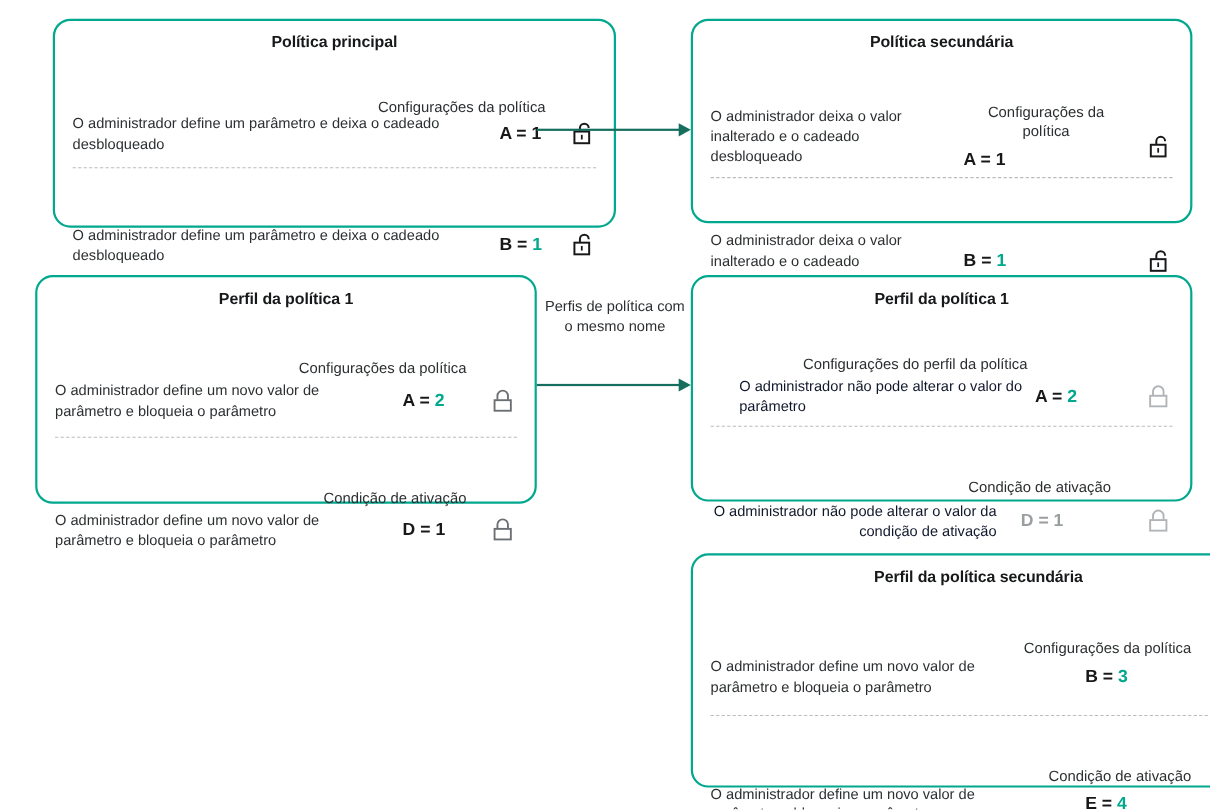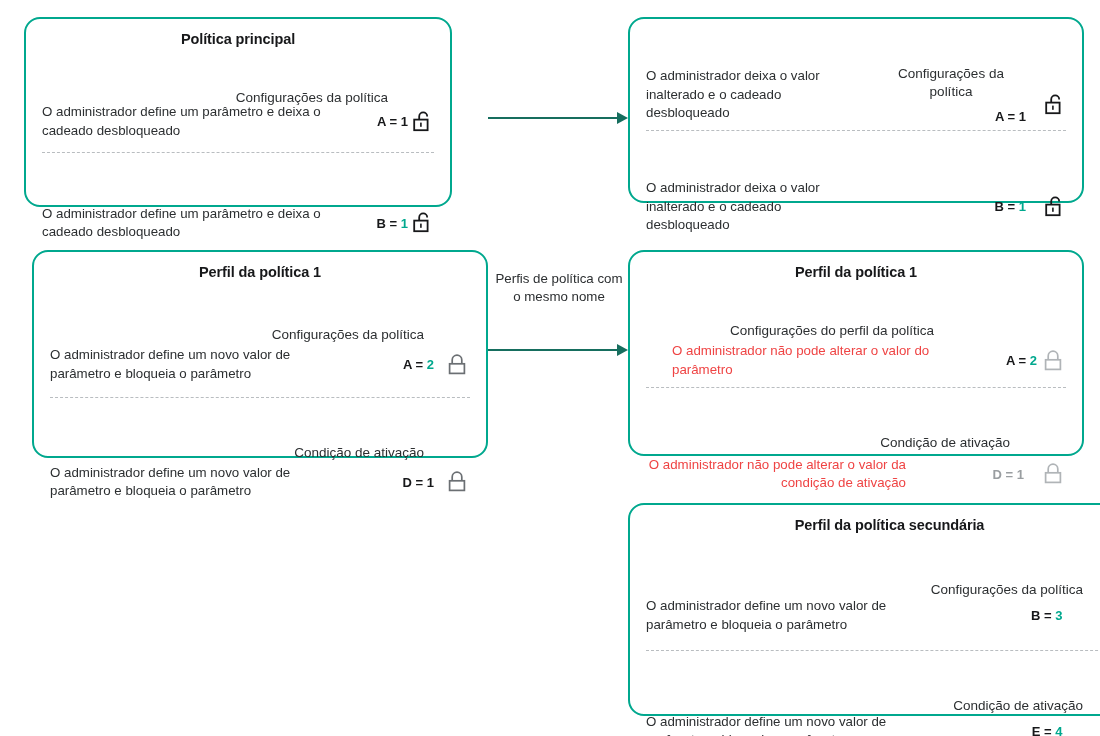--- a/index.html
+++ b/index.html
@@ -64,28 +64,28 @@
     align-items: center;
     justify-content: space-between;
   }
   .desc {
     font-size: 13.3px;
     line-height: 1.38;
     color: #2c2f31;
     flex: 1 1 auto;
     padding-right: 6px;
   }
-  .desc.muted { color: #ef4444; }
+  .desc.muted { color: #0f172a; }
 
   .value {
-    font-size: 13px;
+    font-size: 16px;
     font-weight: bold;
     color: #17181a;
     white-space: nowrap;
-    text-align: right;
+    text-align: left;
     flex: 0 0 auto;
   }
   .value .num { color: #17181a; }
   .value .num.accent { color: #00a88e; }
   .value.muted, .value.muted .num { color: #9a9ea1; }
 
   .lock {
     flex: 0 0 auto;
     width: 26px;
     height: 28px;
@@ -114,21 +114,21 @@
     font-size: 13.3px;
     line-height: 1.35;
     color: #2c2f31;
   }
 </style>
 </head>
 <body>
 
 <div class="canvas">
 
-  <div class="card" style="left:24px; top:17px; width:428px; height:190px;">
+  <div class="card" style="left:48px; top:17px; width:512px; height:190px;">
     <div class="card-title">Política principal</div>
 
     <div class="section" style="padding-top:2px;">
       <div class="sec-head">Configurações da política</div>
       <div class="row" style="margin-top:-4px;">
         <div class="desc">O administrador define um parâmetro e deixa o cadeado desbloqueado</div>
         <div class="value" style="width:62px;">
           <span>A =</span>
           <span class="num">1</span>
         </div>
@@ -156,20 +156,21 @@
             <path d="M8.2 9.2 V6.4 a4 4 0 0 1 8 0" fill="none" stroke="#17181a" stroke-width="1.8"></path>
             <rect x="3.2" y="9.6" width="13.4" height="10.6" fill="none" stroke="#17181a" stroke-width="1.8"></rect>
             <rect x="9.1" y="12.6" width="1.6" height="4.2" fill="#17181a"></rect>
           </svg>
         </div>
       </div>
     </div>
   </div>
 
   <div class="card" style="left:628px; top:17px; width:456px; height:186px;">
+    <div class="card-title">Política secundária</div>
 
     <div class="section" style="padding-top:6px;">
       <div class="row">
         <div class="desc" style="max-width:210px;">O administrador deixa o valor inalterado e o cadeado desbloqueado</div>
         <div style="flex:0 0 auto; text-align:center; width:150px;">
           <div class="sec-head" style="padding-right:0; text-align:center;">Configurações da política</div>
           <div class="value" style="margin-top:8px;">
             <span>A =</span>
             <span class="num">1</span>
           </div>

